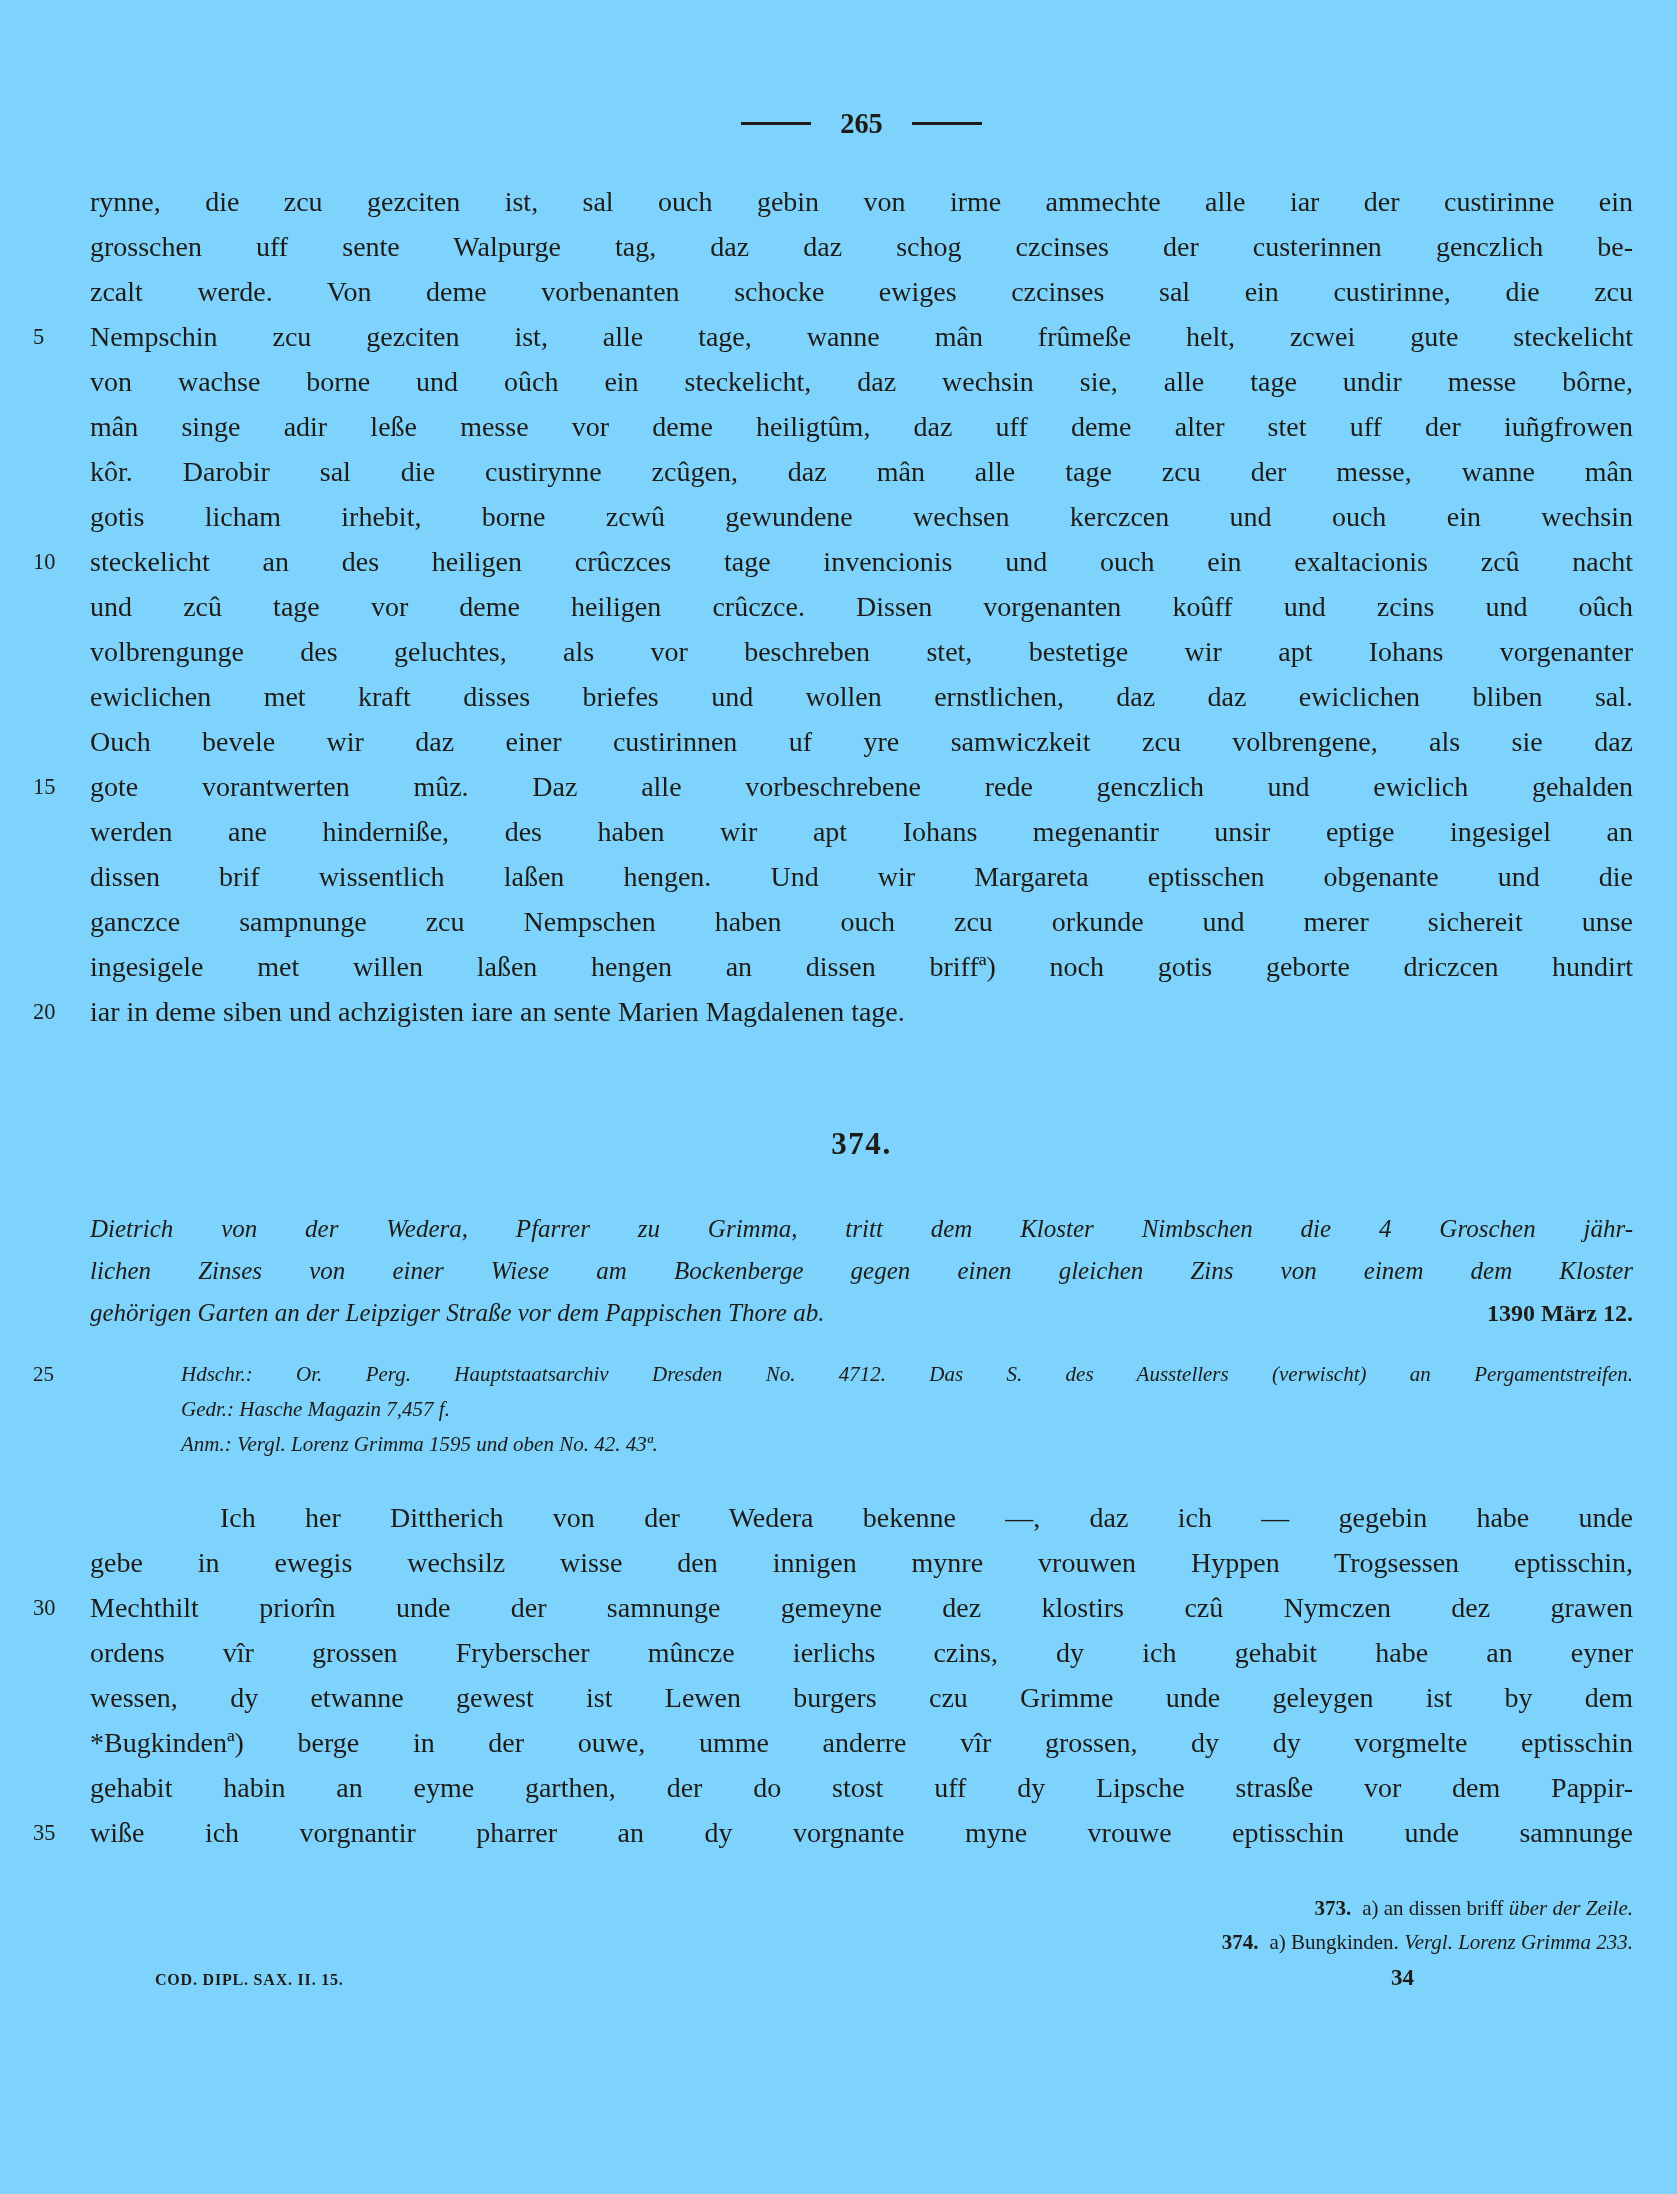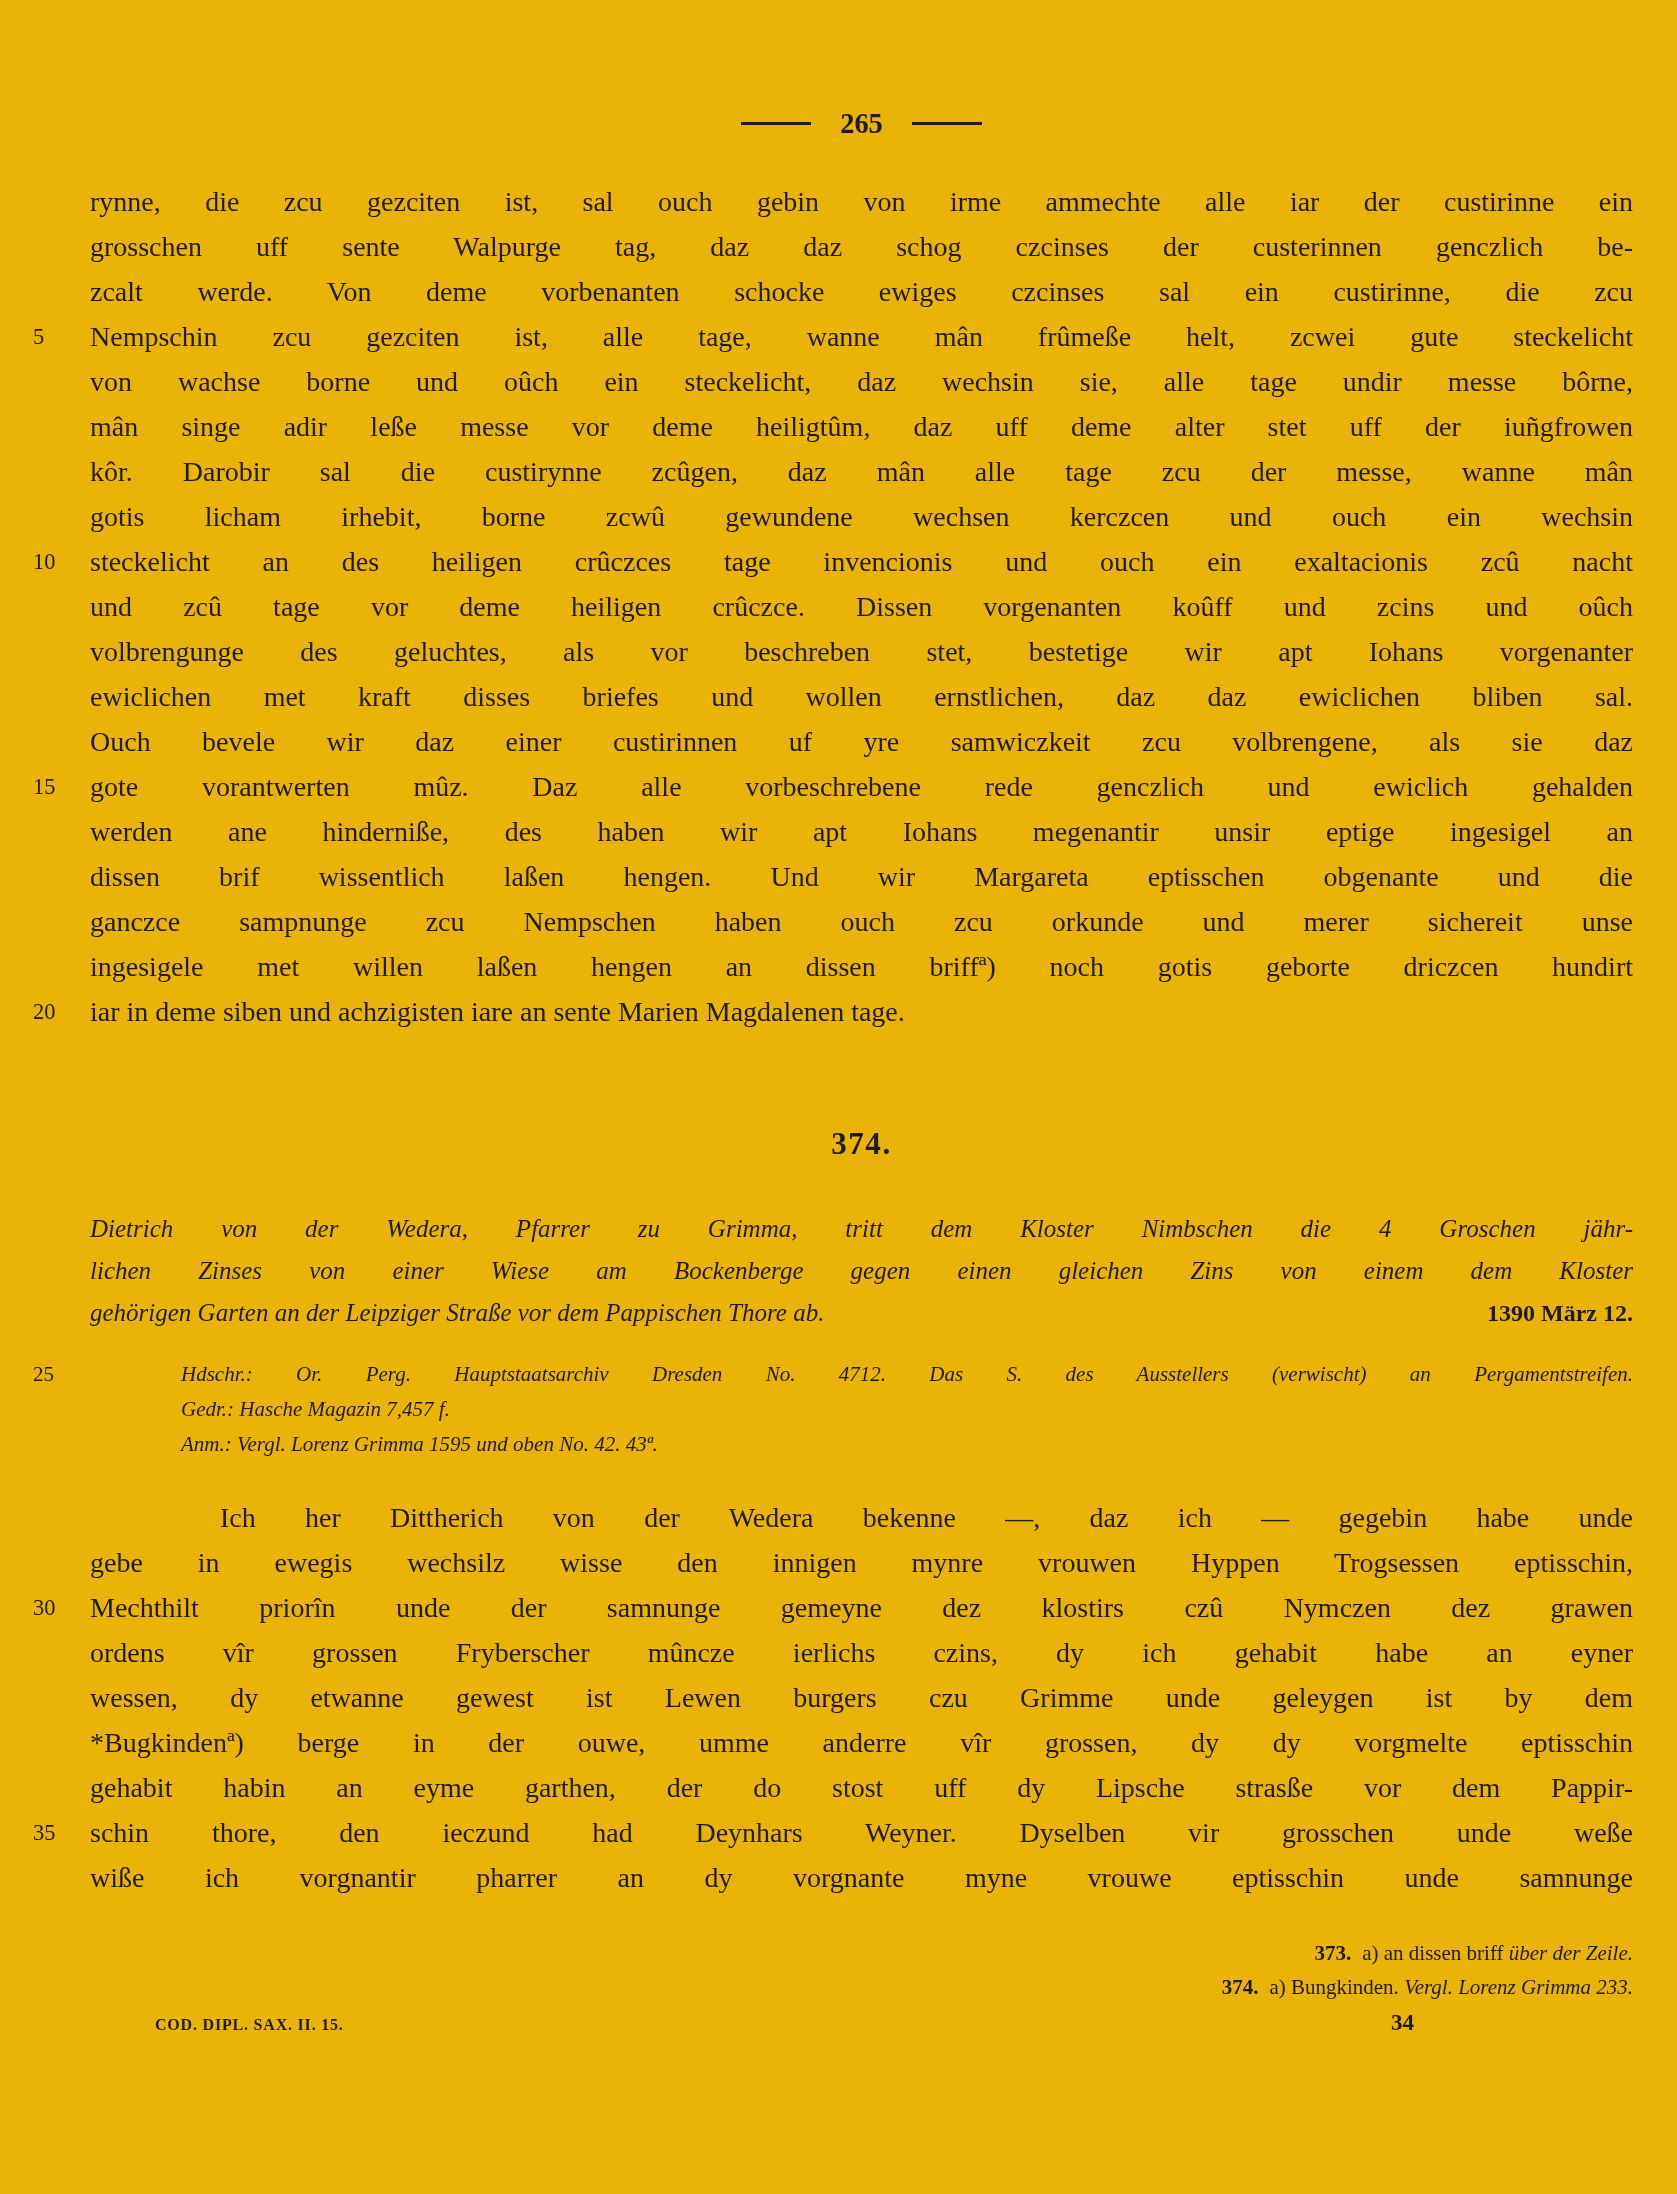--- a/index.html
+++ b/index.html
@@ -5,21 +5,21 @@
 <style>
   * { margin: 0; padding: 0; box-sizing: border-box; }
   html, body { background: #d8d5cf; }
   body { font-family: "Liberation Serif", "DejaVu Serif", serif; }
 
   .page {
     position: relative;
     width: 1677px;
     height: 2194px;
     margin: 0 auto;
-    background: #eab308;
+    background: #7dd3fc;
     color: #1f1c18;
     padding: 107px 44px 0 90px;
     overflow: hidden;
   }
 
   
   .page-head {
     text-align: center;
     font-size: 28.4px;
     font-weight: bold;
@@ -219,21 +219,21 @@
       <div class="line"><span class="lineno">30</span><span class="line-text">Mechthilt priorîn unde der samnunge gemeyne dez klostirs czû Nymczen dez grawen</span></div>
 
       <div class="line"><span class="lineno"></span><span class="line-text">ordens vîr grossen Fryberscher mûncze ierlichs czins, dy ich gehabit habe an eyner</span></div>
 
       <div class="line"><span class="lineno"></span><span class="line-text">wessen, dy etwanne gewest ist Lewen burgers czu Grimme unde geleygen ist by dem</span></div>
 
       <div class="line"><span class="lineno"></span><span class="line-text">*Bugkindenª) berge in der ouwe, umme anderre vîr grossen, dy dy vorgmelte eptisschin</span></div>
 
       <div class="line"><span class="lineno"></span><span class="line-text">gehabit habin an eyme garthen, der do stost uff dy Lipsche strasße vor dem Pappir-</span></div>
 
-      <div class="line"><span class="lineno">35</span><span class="line-text">schin thore, den ieczund had Deynhars Weyner.  Dyselben vir grosschen unde weße</span></div>
+      <div class="line"><span class="lineno">35</span></div>
 
       <div class="line"><span class="lineno"></span><span class="line-text">wiße ich vorgnantir pharrer an dy vorgnante myne vrouwe eptisschin unde samnunge</span></div>
     </section>
 
   <section class="footnotes">
 
       <div class="fn-line"><span class="fn-num">373.</span><span class="fn-roman">a) an dissen briff</span>&nbsp;<span class="fn-italic">über der Zeile.</span></div>
 
       <div class="fn-line"><span class="fn-num">374.</span><span class="fn-roman">a) Bungkinden.</span>&nbsp;<span class="fn-italic">Vergl. Lorenz Grimma 233.</span></div>
     </section>

